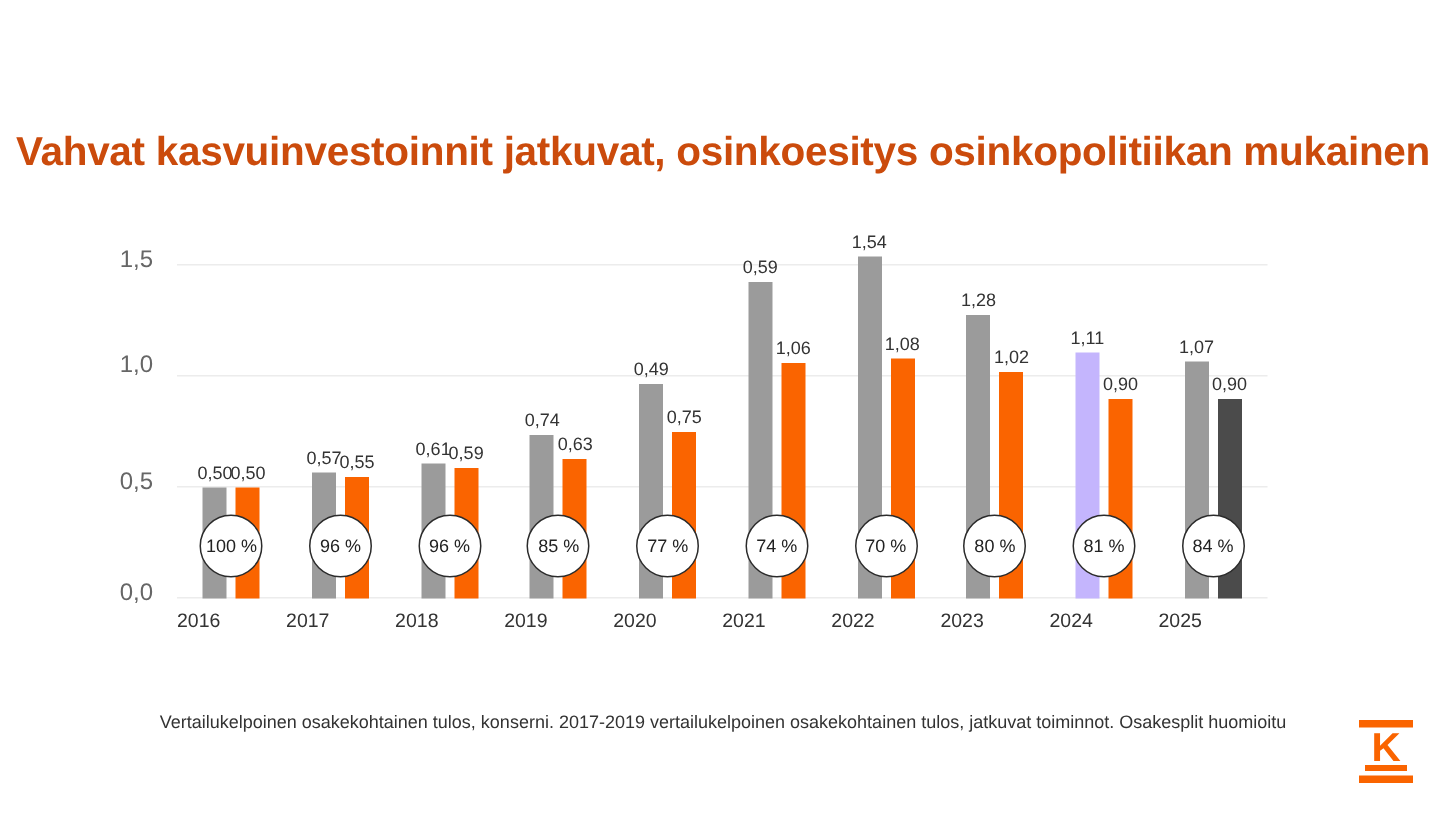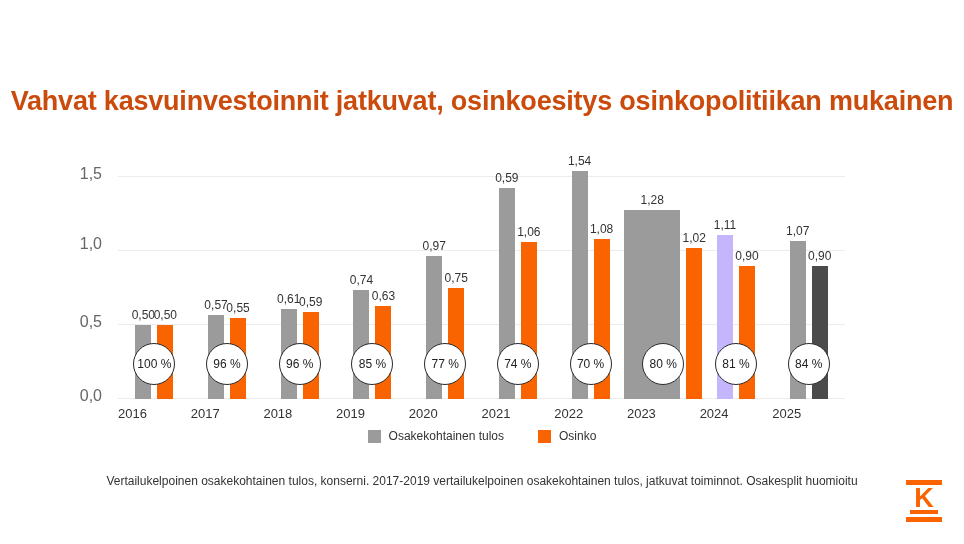--- a/index.html
+++ b/index.html
@@ -123,21 +123,21 @@
             <div class="bar" style="height: 93.1636px; background: rgb(250, 100, 0);">
               <span class="bar-label">0,63</span>
             </div>
           </div>
           <div class="circle">85 %</div>
           <div class="year">2019</div>
         </div>
         <div class="group">
           <div class="pair">
             <div class="bar" style="height: 143.442px; background: rgb(155, 155, 155);">
-              <span class="bar-label">0,97</span>
+              <span class="bar-label">0,49</span>
             </div>
             <div class="bar" style="height: 110.909px; background: rgb(250, 100, 0);">
               <span class="bar-label">0,75</span>
             </div>
           </div>
           <div class="circle">77 %</div>
           <div class="year">2020</div>
         </div>
         <div class="group">
           <div class="pair">
@@ -158,21 +158,21 @@
             </div>
             <div class="bar" style="height: 159.709px; background: rgb(250, 100, 0);">
               <span class="bar-label">1,08</span>
             </div>
           </div>
           <div class="circle">70 %</div>
           <div class="year">2022</div>
         </div>
         <div class="group">
           <div class="pair">
-            <div class="bar" style="height: 189.285px; background: rgb(155, 155, 155); padding-left: 40px;">
+            <div class="bar" style="height: 189.285px; background: rgb(155, 155, 155);">
               <span class="bar-label">1,28</span>
             </div>
             <div class="bar" style="height: 150.836px; background: rgb(250, 100, 0);">
               <span class="bar-label">1,02</span>
             </div>
           </div>
           <div class="circle">80 %</div>
           <div class="year">2023</div>
         </div>
         <div class="group">
@@ -199,30 +199,20 @@
           <div class="circle">84 %</div>
           <div class="year">2025</div>
         </div>
       </div>
   <div class="ytick" style="bottom: -6px;">0,0</div>
       <div class="ytick" style="bottom: 67.9394px;">0,5</div>
       <div class="ytick" style="bottom: 146px;">1,0</div>
       <div class="ytick" style="bottom: 215.818px;">1,5</div>
     </div>
 
-  <div class="legend">
-      <div class="legend-item">
-        <span class="swatch" style="background: rgb(155, 155, 155);"></span>
-        <span>Osakekohtainen tulos</span>
-      </div>
-      <div class="legend-item">
-        <span class="swatch" style="background: rgb(250, 100, 0);"></span>
-        <span>Osinko</span>
-      </div>
-    </div>
 
   <div class="footnote">Vertailukelpoinen osakekohtainen tulos, konserni. 2017-2019 vertailukelpoinen osakekohtainen tulos, jatkuvat toiminnot. Osakesplit huomioitu</div>
 
   <div class="k-logo">
     <div class="k-bar"></div>
     <div class="k-letter">K</div>
     <div class="k-underline"></div>
     <div class="k-bar"></div>
   </div>
 

